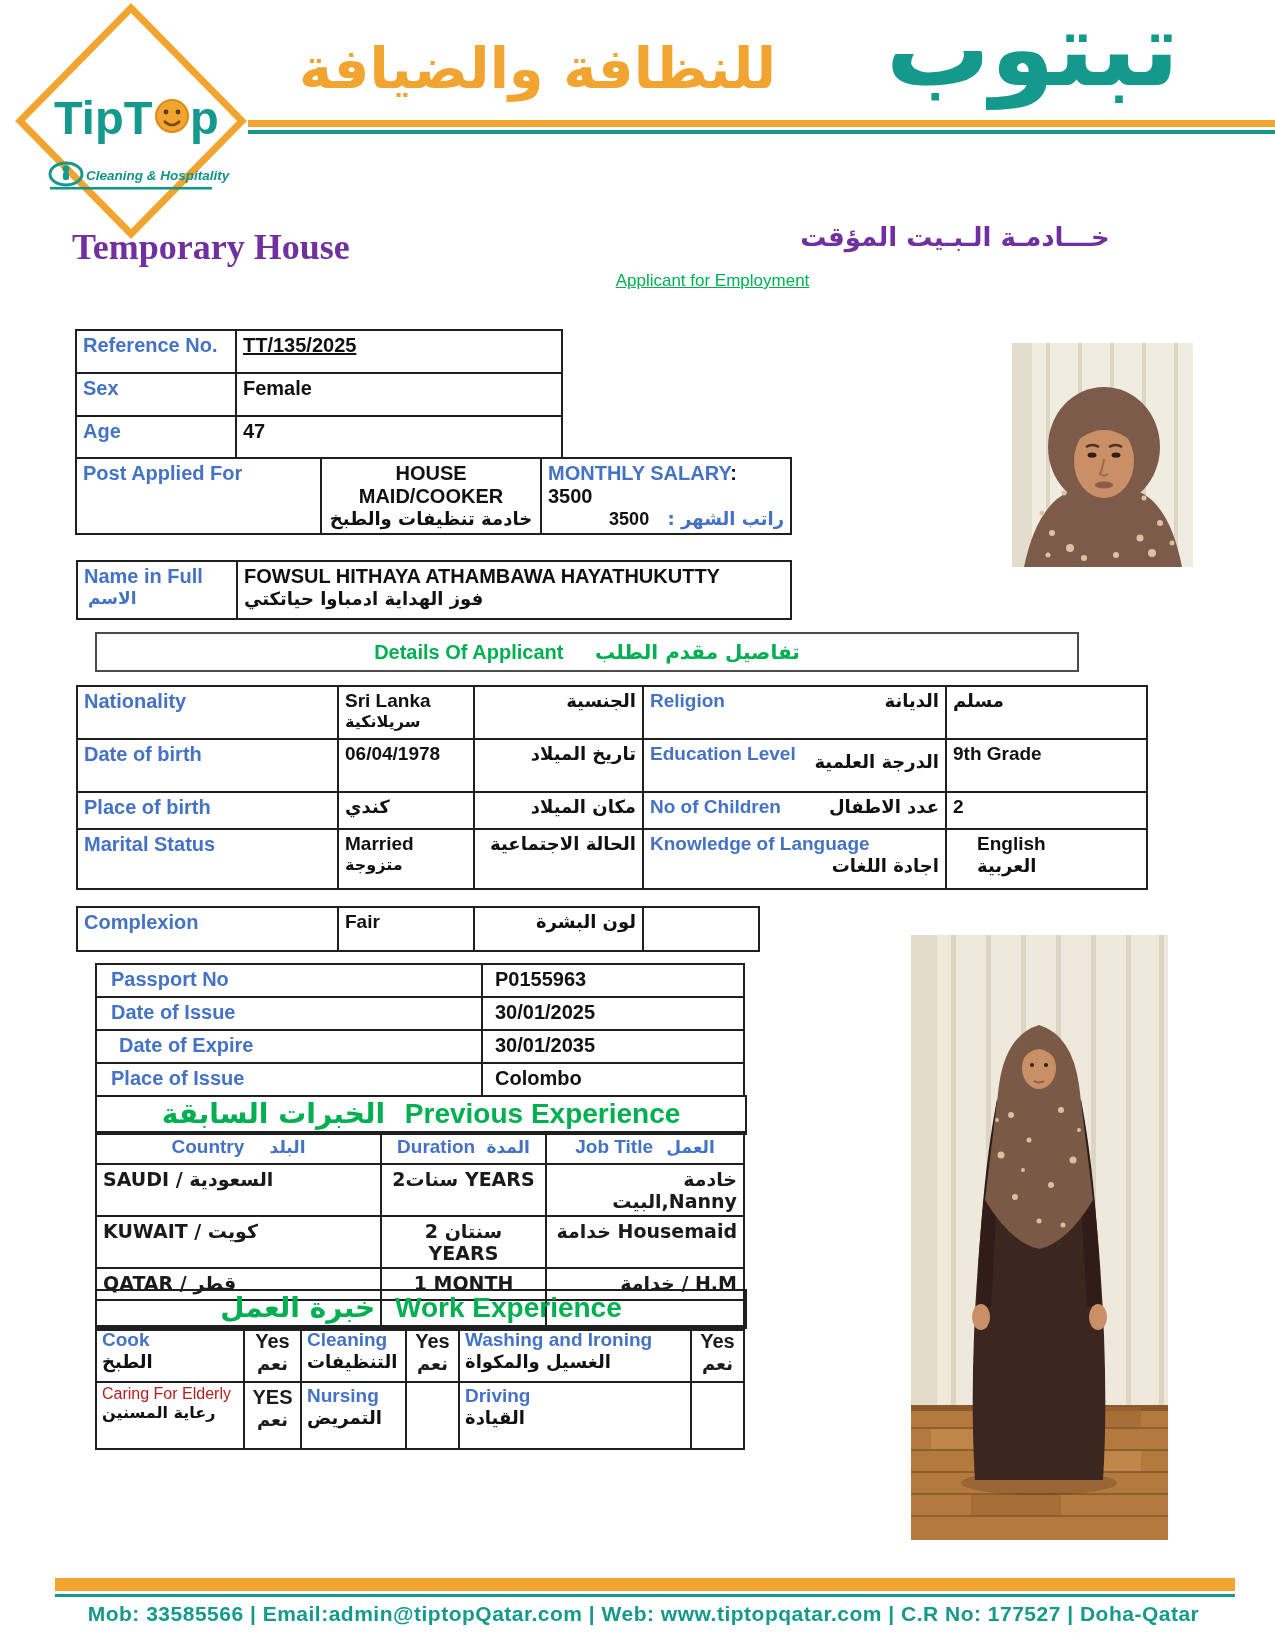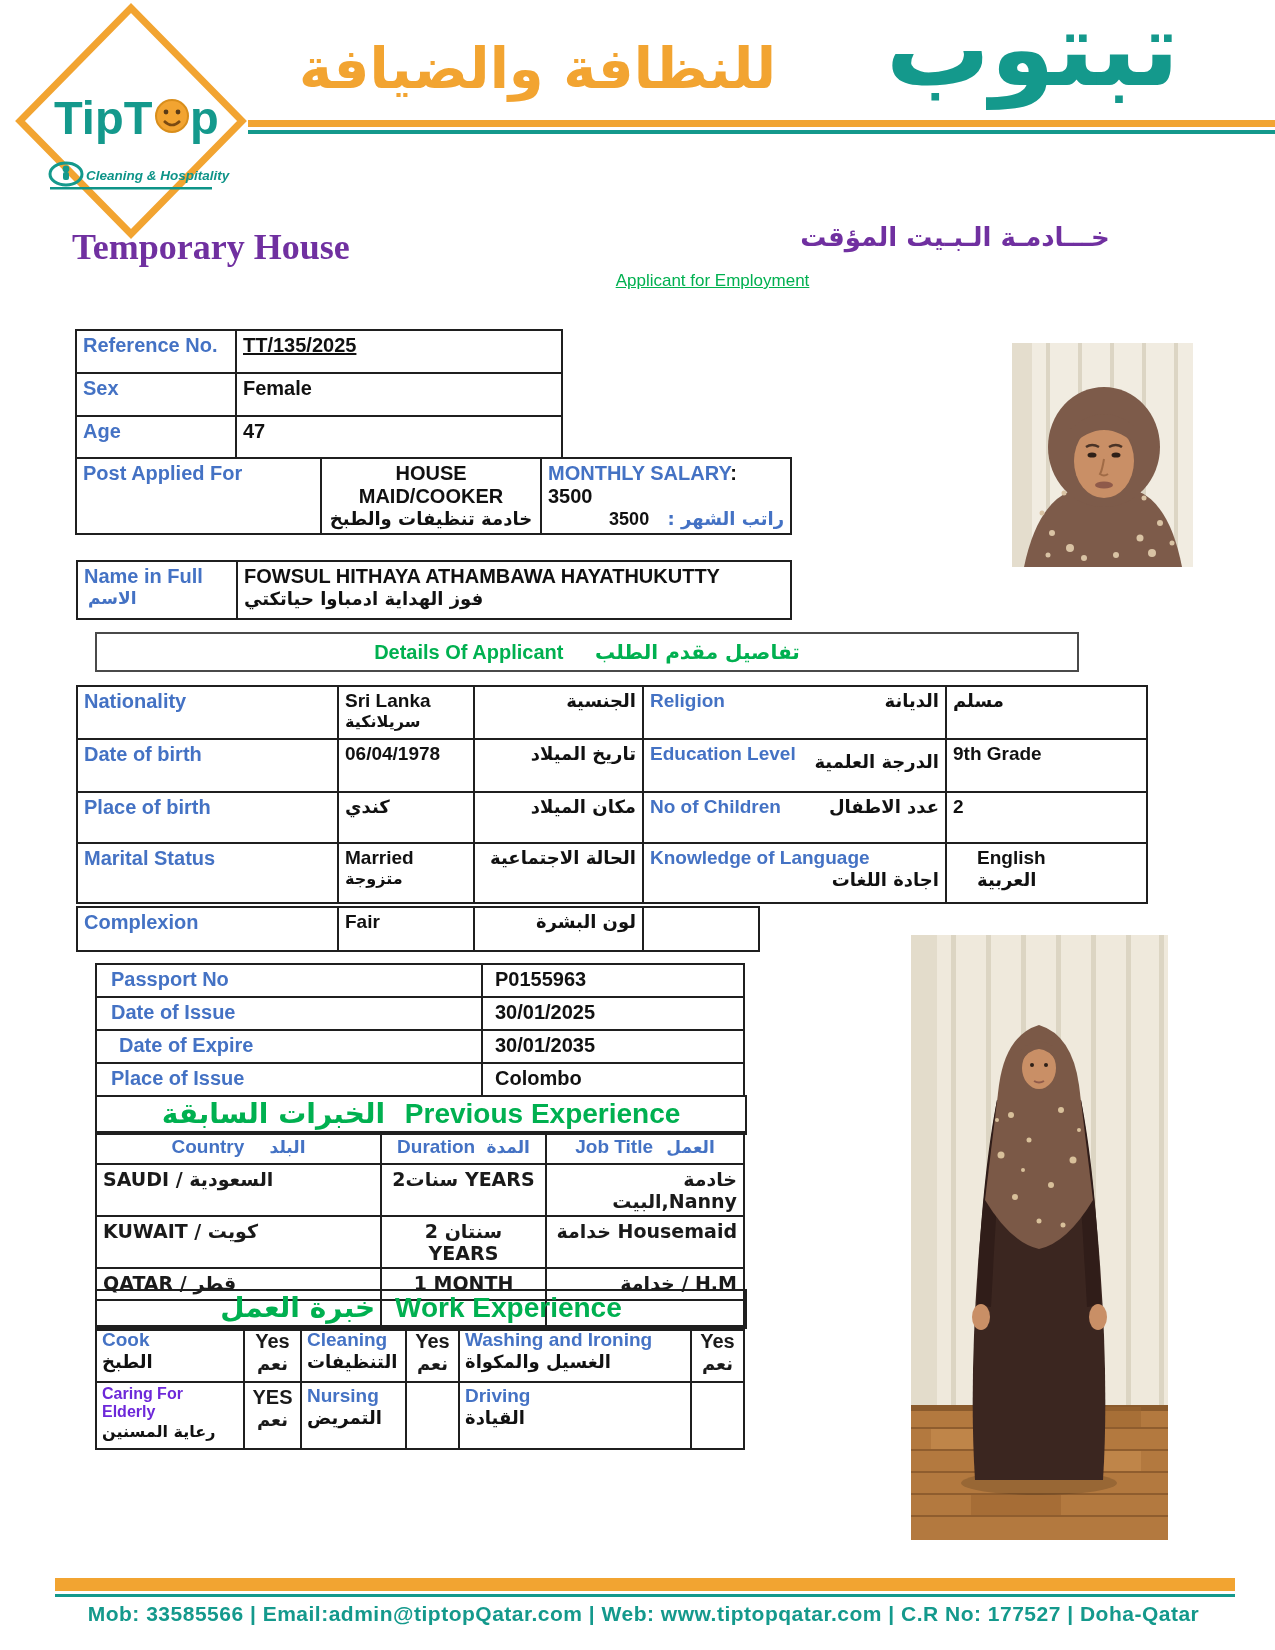--- a/index.html
+++ b/index.html
@@ -53,21 +53,21 @@
   .band .ar{margin-right:12px;}
   .prev-band{top:1095px;}
   .work-band{top:1289px;}
 
   .t-exp{left:95px;top:1131px;width:648px;}
   .t-exp td{font-size:19px;font-weight:bold;}
   .exp-head{color:#4472C4;text-align:center;}
   .t-work{left:95px;top:1325px;width:648px;}
   .t-work td{padding:2px 5px;}
   .wlbl{color:#4472C4;font-weight:bold;font-size:19px;line-height:1.15;}
-  .wlbl-sm{color:#6d28d9;font-weight:bold;font-size:16px;line-height:1.15;}
+  .wlbl-sm{color:#b91c1c;font-weight:normal;font-size:16px;line-height:1.15;}
   .wans{font-weight:bold;font-size:20px;text-align:center;line-height:1.2;}
 
   
   .photo-head{left:1012px;top:343px;width:181px;height:224px;}
   .photo-body{left:911px;top:935px;width:257px;height:605px;}
 
   
   .footer-orange{left:55px;top:1578px;width:1180px;height:13px;background:#F2A431;}
   .footer-teal{left:55px;top:1594px;width:1180px;height:3px;background:#14998C;}
   .footer-text{left:6px;top:1602px;width:1275px;text-align:center;color:#14998C;
@@ -236,21 +236,21 @@
     <tr style="height:53px;">
       <td class="lbl">Date of birth</td>
       <td class="val" style="font-size:19px;">06/04/1978</td>
       <td class="ar-lbl tright">تاريخ الميلاد</td>
       <td>
         <span class="lbl" style="font-size:19px;">Education Level</span>
         <span class="ar-lbl" style="float:right;margin-top:8px;">الدرجة العلمية</span>
       </td>
       <td class="val" style="font-size:19px;">9th Grade</td>
     </tr>
-    <tr style="height:51px;">
+    <tr style="height:37px;">
       <td class="lbl">Place of birth</td>
       <td class="ar-lbl">كندي</td>
       <td class="ar-lbl tright">مكان الميلاد</td>
       <td>
         <span class="lbl" style="font-size:19px;">No of Children</span>
         <span class="ar-lbl" style="float:right;">عدد الاطفال</span>
       </td>
       <td class="val" style="font-size:19px;">2</td>
     </tr>
     <tr style="height:60px;">

